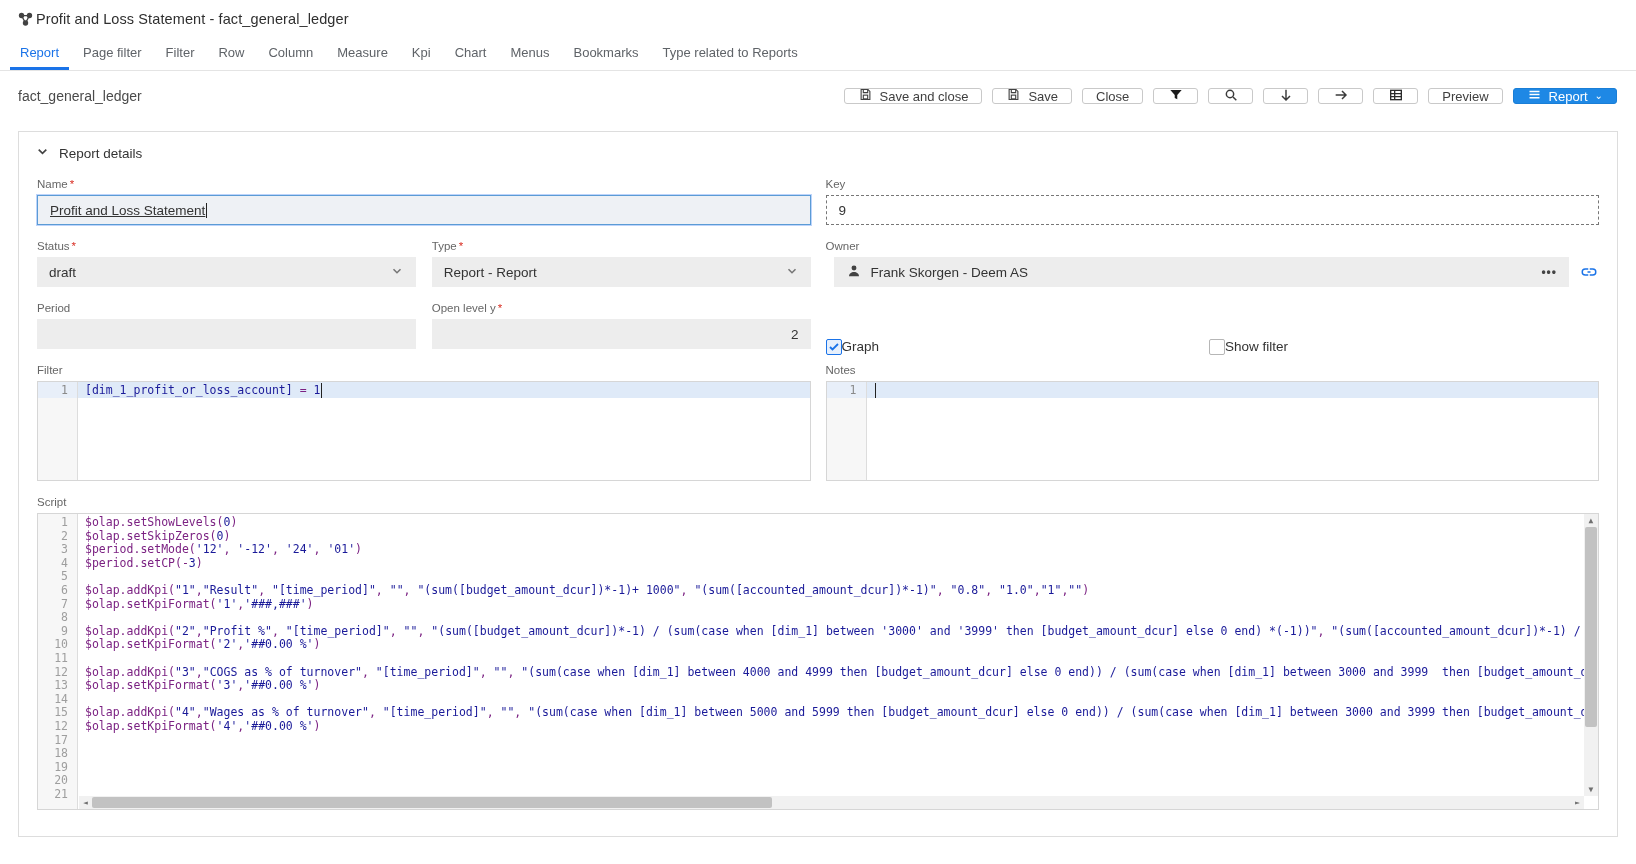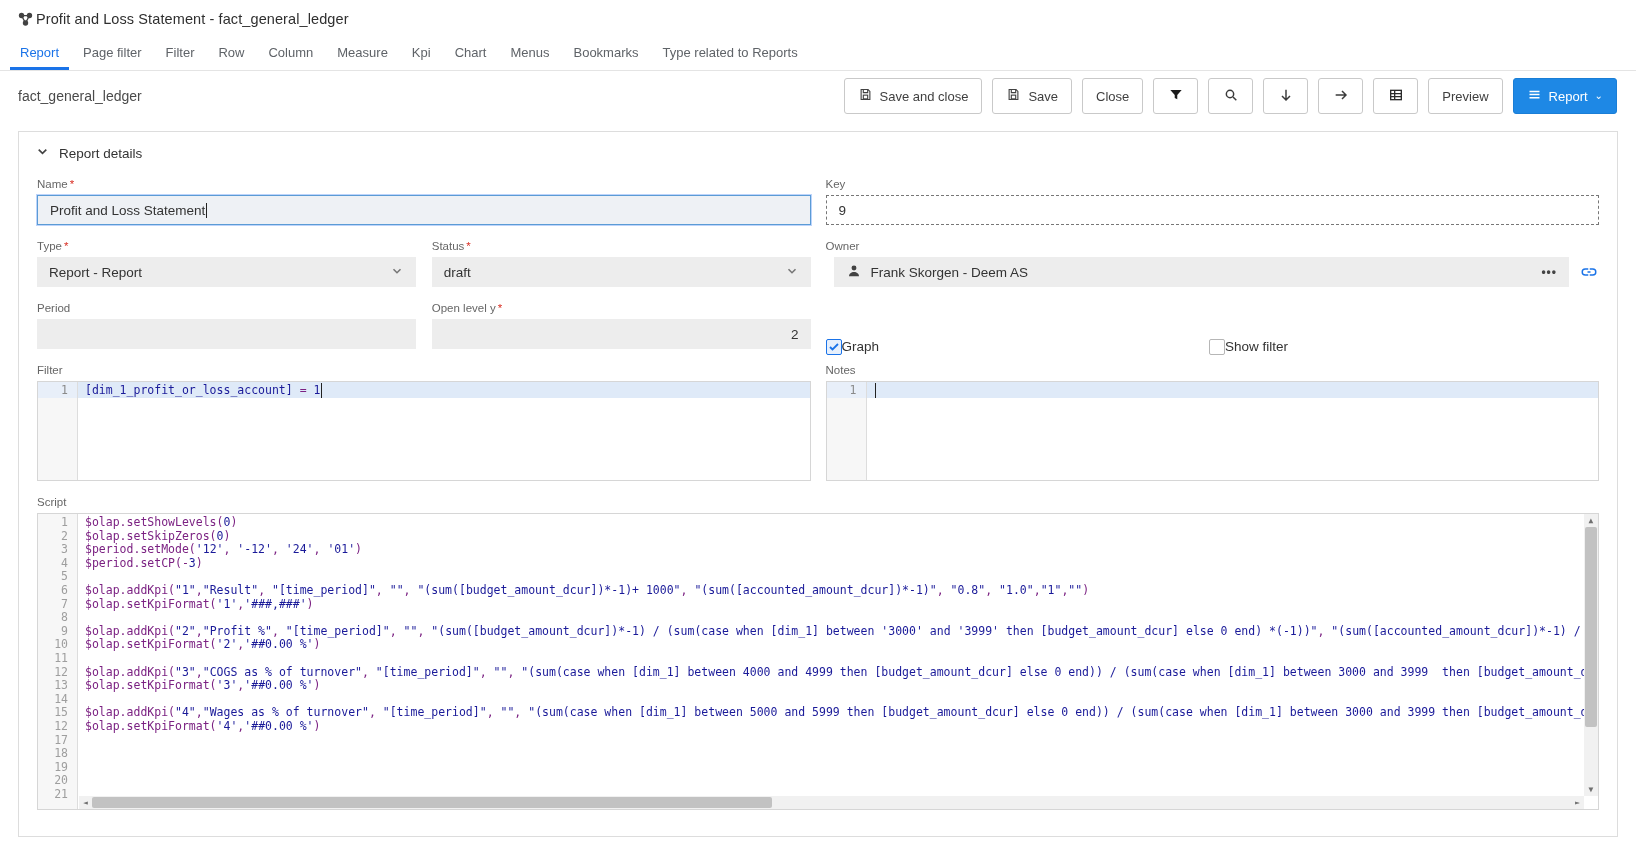--- a/index.html
+++ b/index.html
@@ -14,38 +14,38 @@
   .app-icon { width:19px; height:19px; display:inline-flex; }
   
   .tabbar { height:33px; display:flex; align-items:stretch; padding:0 8px; border-bottom:1px solid #e4e4e4; background:#fff; }
   .tab { border:none; background:none; font-family:inherit; font-size:13px; color:#5f6368; padding:0 10px; margin:0 2px;
          display:flex; align-items:center; cursor:pointer; border-bottom:3px solid transparent; white-space:nowrap; }
   .tab.active { color:#1a73e8; border-bottom-color:#1a73e8; }
   
   .actionbar { height:50px; display:flex; align-items:center; justify-content:space-between; padding:0 19px 0 18px; background:#fff; }
   .subtitle { font-size:14px; color:#4a4a4a; }
   .actions { display:flex; align-items:center; gap:10px; }
-  .btn { height:36px; display:inline-flex; align-items:center; justify-content:center; gap:7px; padding:0 13px;
+  .btn { height:16px; display:inline-flex; align-items:center; justify-content:center; gap:7px; padding:0 13px;
          border:1px solid #c9c9c9; border-radius:3px; background:#fff; font-family:inherit; font-size:13px; color:#3f3f3f; cursor:pointer; white-space:nowrap; }
   .btn.icon-only { width:45px; padding:0; }
   .btn-primary { background:#1e88e5; border-color:#1a7ed6; color:#fff; }
   .btn svg { flex:none; }
   .caret { font-size:10px; line-height:1; }
   
   .panel { margin:10px 18px 0; border:1px solid #ddd; background:#fff; height:706px; }
   .panel-header { display:flex; align-items:center; gap:10px; padding:13px 17px 9px; }
   .panel-header .title { font-size:13.5px; color:#333; }
   
   .form { padding:8px 18px 0; }
   .grid2 { display:grid; grid-template-columns:1fr 1fr; column-gap:15px; }
   .field { margin-bottom:15px; }
   .lbl { font-size:11.5px; color:#666; margin-bottom:5px; display:block; }
   .req { color:#d93025; margin-left:2px; }
   .inp { height:30px; background:#ededed; display:flex; align-items:center; padding:0 12px; font-size:13.5px; color:#333; position:relative; }
-  .inp.focused { background:#eef1f5; border:1px solid #5b9bd5; box-shadow:0 0 0 1px rgba(66,133,244,.35); }
+  .inp.focused { background:#eef1f5; border:1px solid #5b9bd5; box-shadow:0 0 0 1px rgba(66,133,244,.35);text-decoration:underline; }
   .inp.dashed { background:#fff; border:1px dashed #777; }
   .inp.right { justify-content:flex-end; }
   .selectbox { cursor:pointer; justify-content:space-between; }
   .selectbox .chev { color:#757575; }
   .inner2 { display:grid; grid-template-columns:1fr 1fr; column-gap:16px; }
   .cursor { display:inline-block; width:1px; height:15px; background:#222; vertical-align:middle; margin-left:1px; }
   
   .owner-row { display:flex; align-items:center; gap:10px;padding-left:8px; }
   .owner-row .inp { flex:1; gap:9px; }
   .owner-more { margin-left:auto; font-size:12px; letter-spacing:1px; color:#444; font-weight:bold; cursor:pointer; }
@@ -214,34 +214,34 @@
       </div>
       <div class="field">
         <span class="lbl"><span>Key</span><span class="req"></span></span>
         <div class="inp dashed">
           <span>9</span>
         </div>
       </div>
 
       <div class="inner2">
         <div class="field">
-          <span class="lbl"><span>Type</span><span class="req">*</span></span>
+          <span class="lbl"><span>Status</span><span class="req">*</span></span>
           <div class="inp selectbox">
-            <span>Report - Report</span>
+            <span>draft</span>
             <span class="chev">
               <svg viewBox="0 0 24 24" width="14" height="14" fill="none" stroke="#757575" stroke-width="2.6">
                   <path d="M6 9l6 6 6-6"></path>
                 </svg>
             </span>
           </div>
         </div>
         <div class="field">
-          <span class="lbl"><span>Status</span><span class="req">*</span></span>
+          <span class="lbl"><span>Type</span><span class="req">*</span></span>
           <div class="inp selectbox">
-            <span>draft</span>
+            <span>Report - Report</span>
             <span class="chev">
               <svg viewBox="0 0 24 24" width="14" height="14" fill="none" stroke="#757575" stroke-width="2.6">
                   <path d="M6 9l6 6 6-6"></path>
                 </svg>
             </span>
           </div>
         </div>
       </div>
       <div class="field">
         <span class="lbl"><span>Owner</span><span></span></span>

